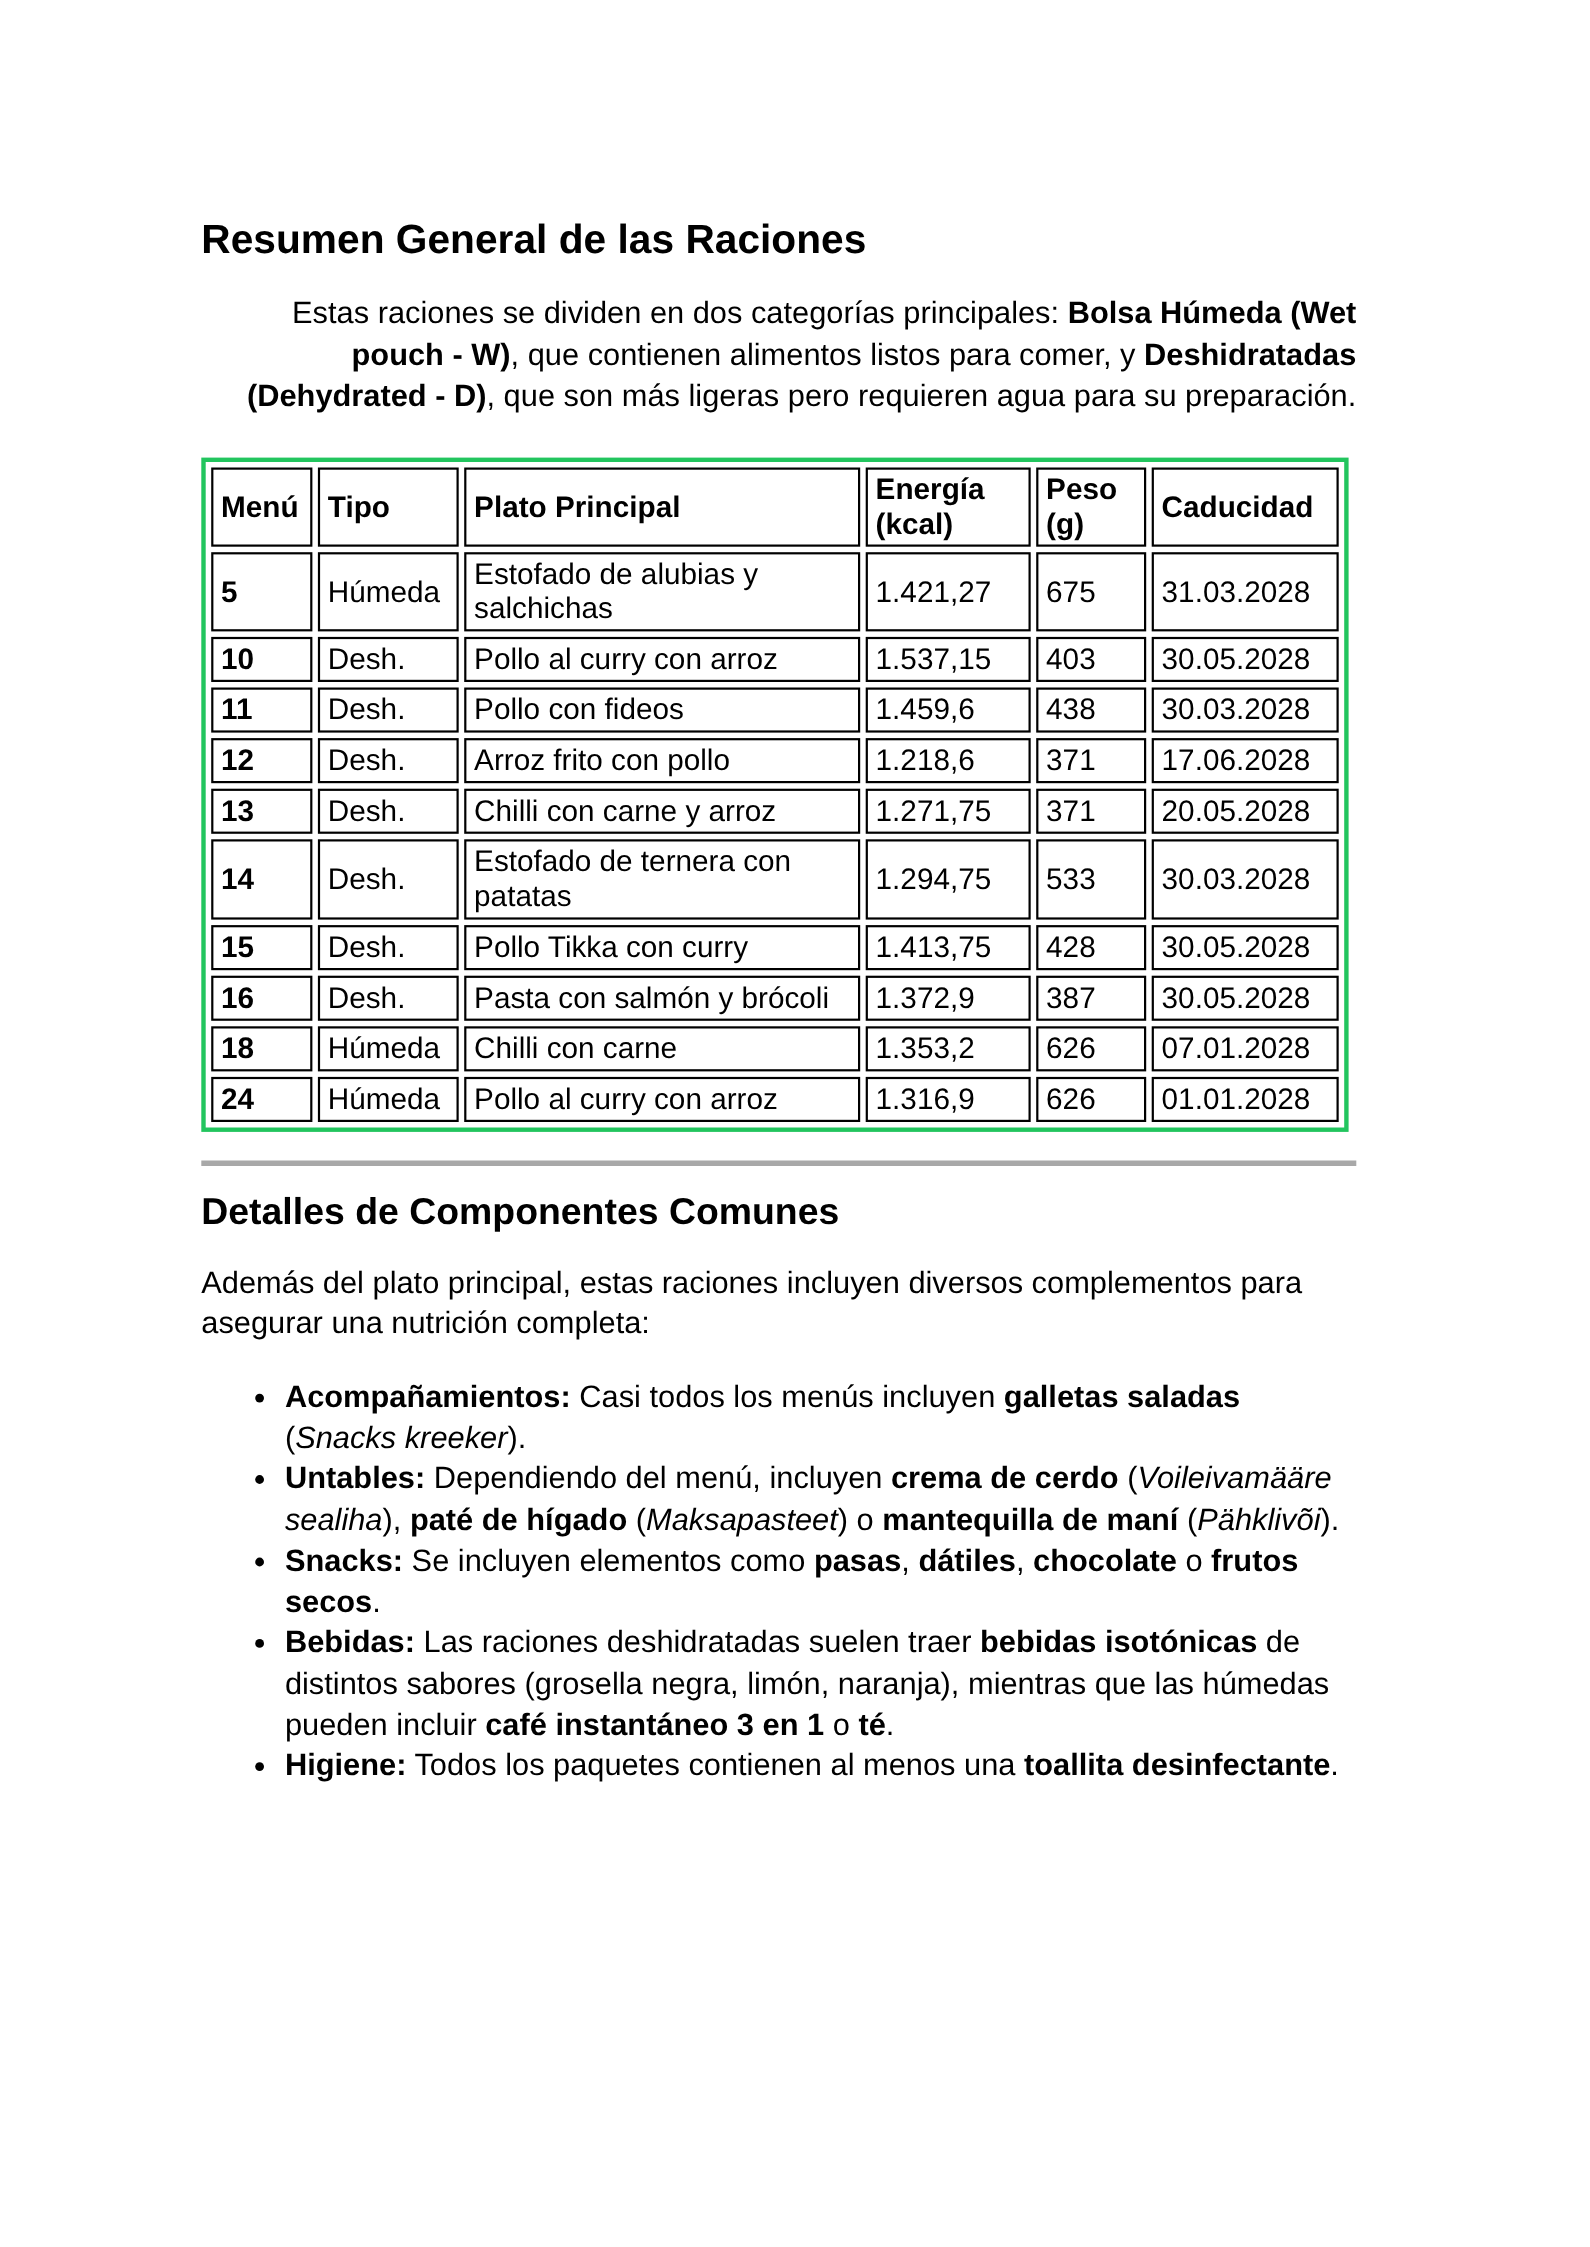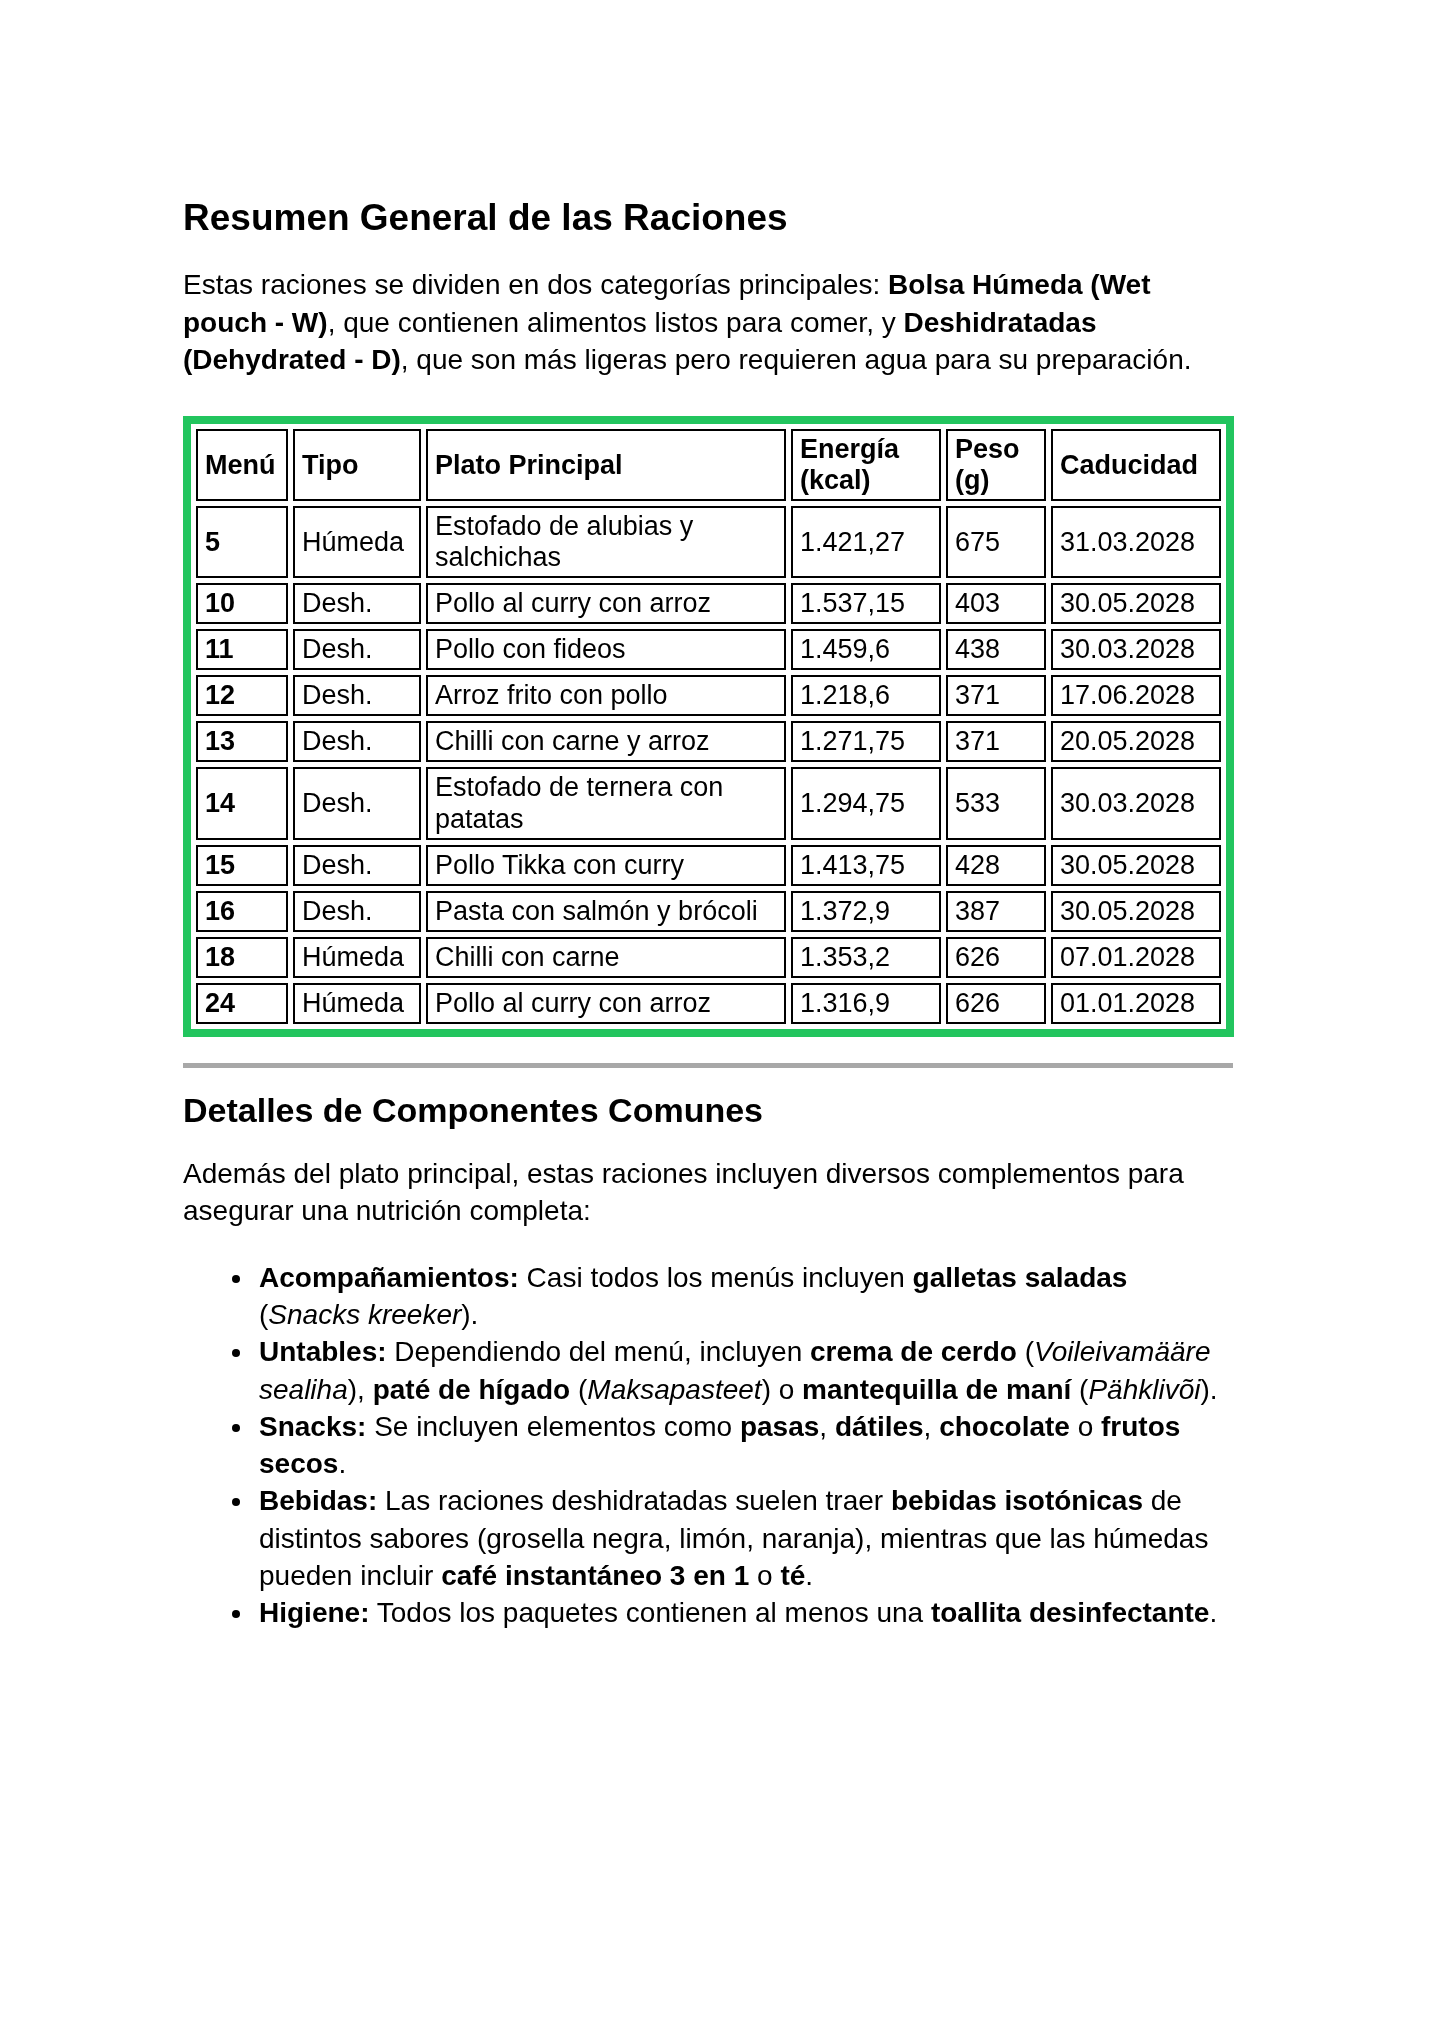--- a/index.html
+++ b/index.html
@@ -27,29 +27,29 @@
     font-weight: bold;
     line-height: 1.2;
     margin: 0 0 26px 0;
   }
   .h-sub {
     font-size: 34px;
     font-weight: bold;
     line-height: 1.2;
     margin: 0 0 24px 0;
   }
-  p.intro { margin: 0 0 38px 0; }
+  p.intro { margin: 0 0 38px 12px; text-align: right; }
   p.components-intro { margin: 0 0 30px 0; }
   .b { font-weight: bold; }
   .i { font-style: italic; }
 
   table.menu-table {
     border-collapse: separate;
     border-spacing: 5px;
-    border: 8px solid #22c55e;
+    border: 4px solid #22c55e;
     table-layout: fixed;
     width: 1039px;
     margin: 0 0 26px 0;
   }
   table.menu-table th,
   table.menu-table td {
     box-sizing: border-box;
     border: 2px solid #000000;
     padding: 3px 7px;
     font-size: 27px;

